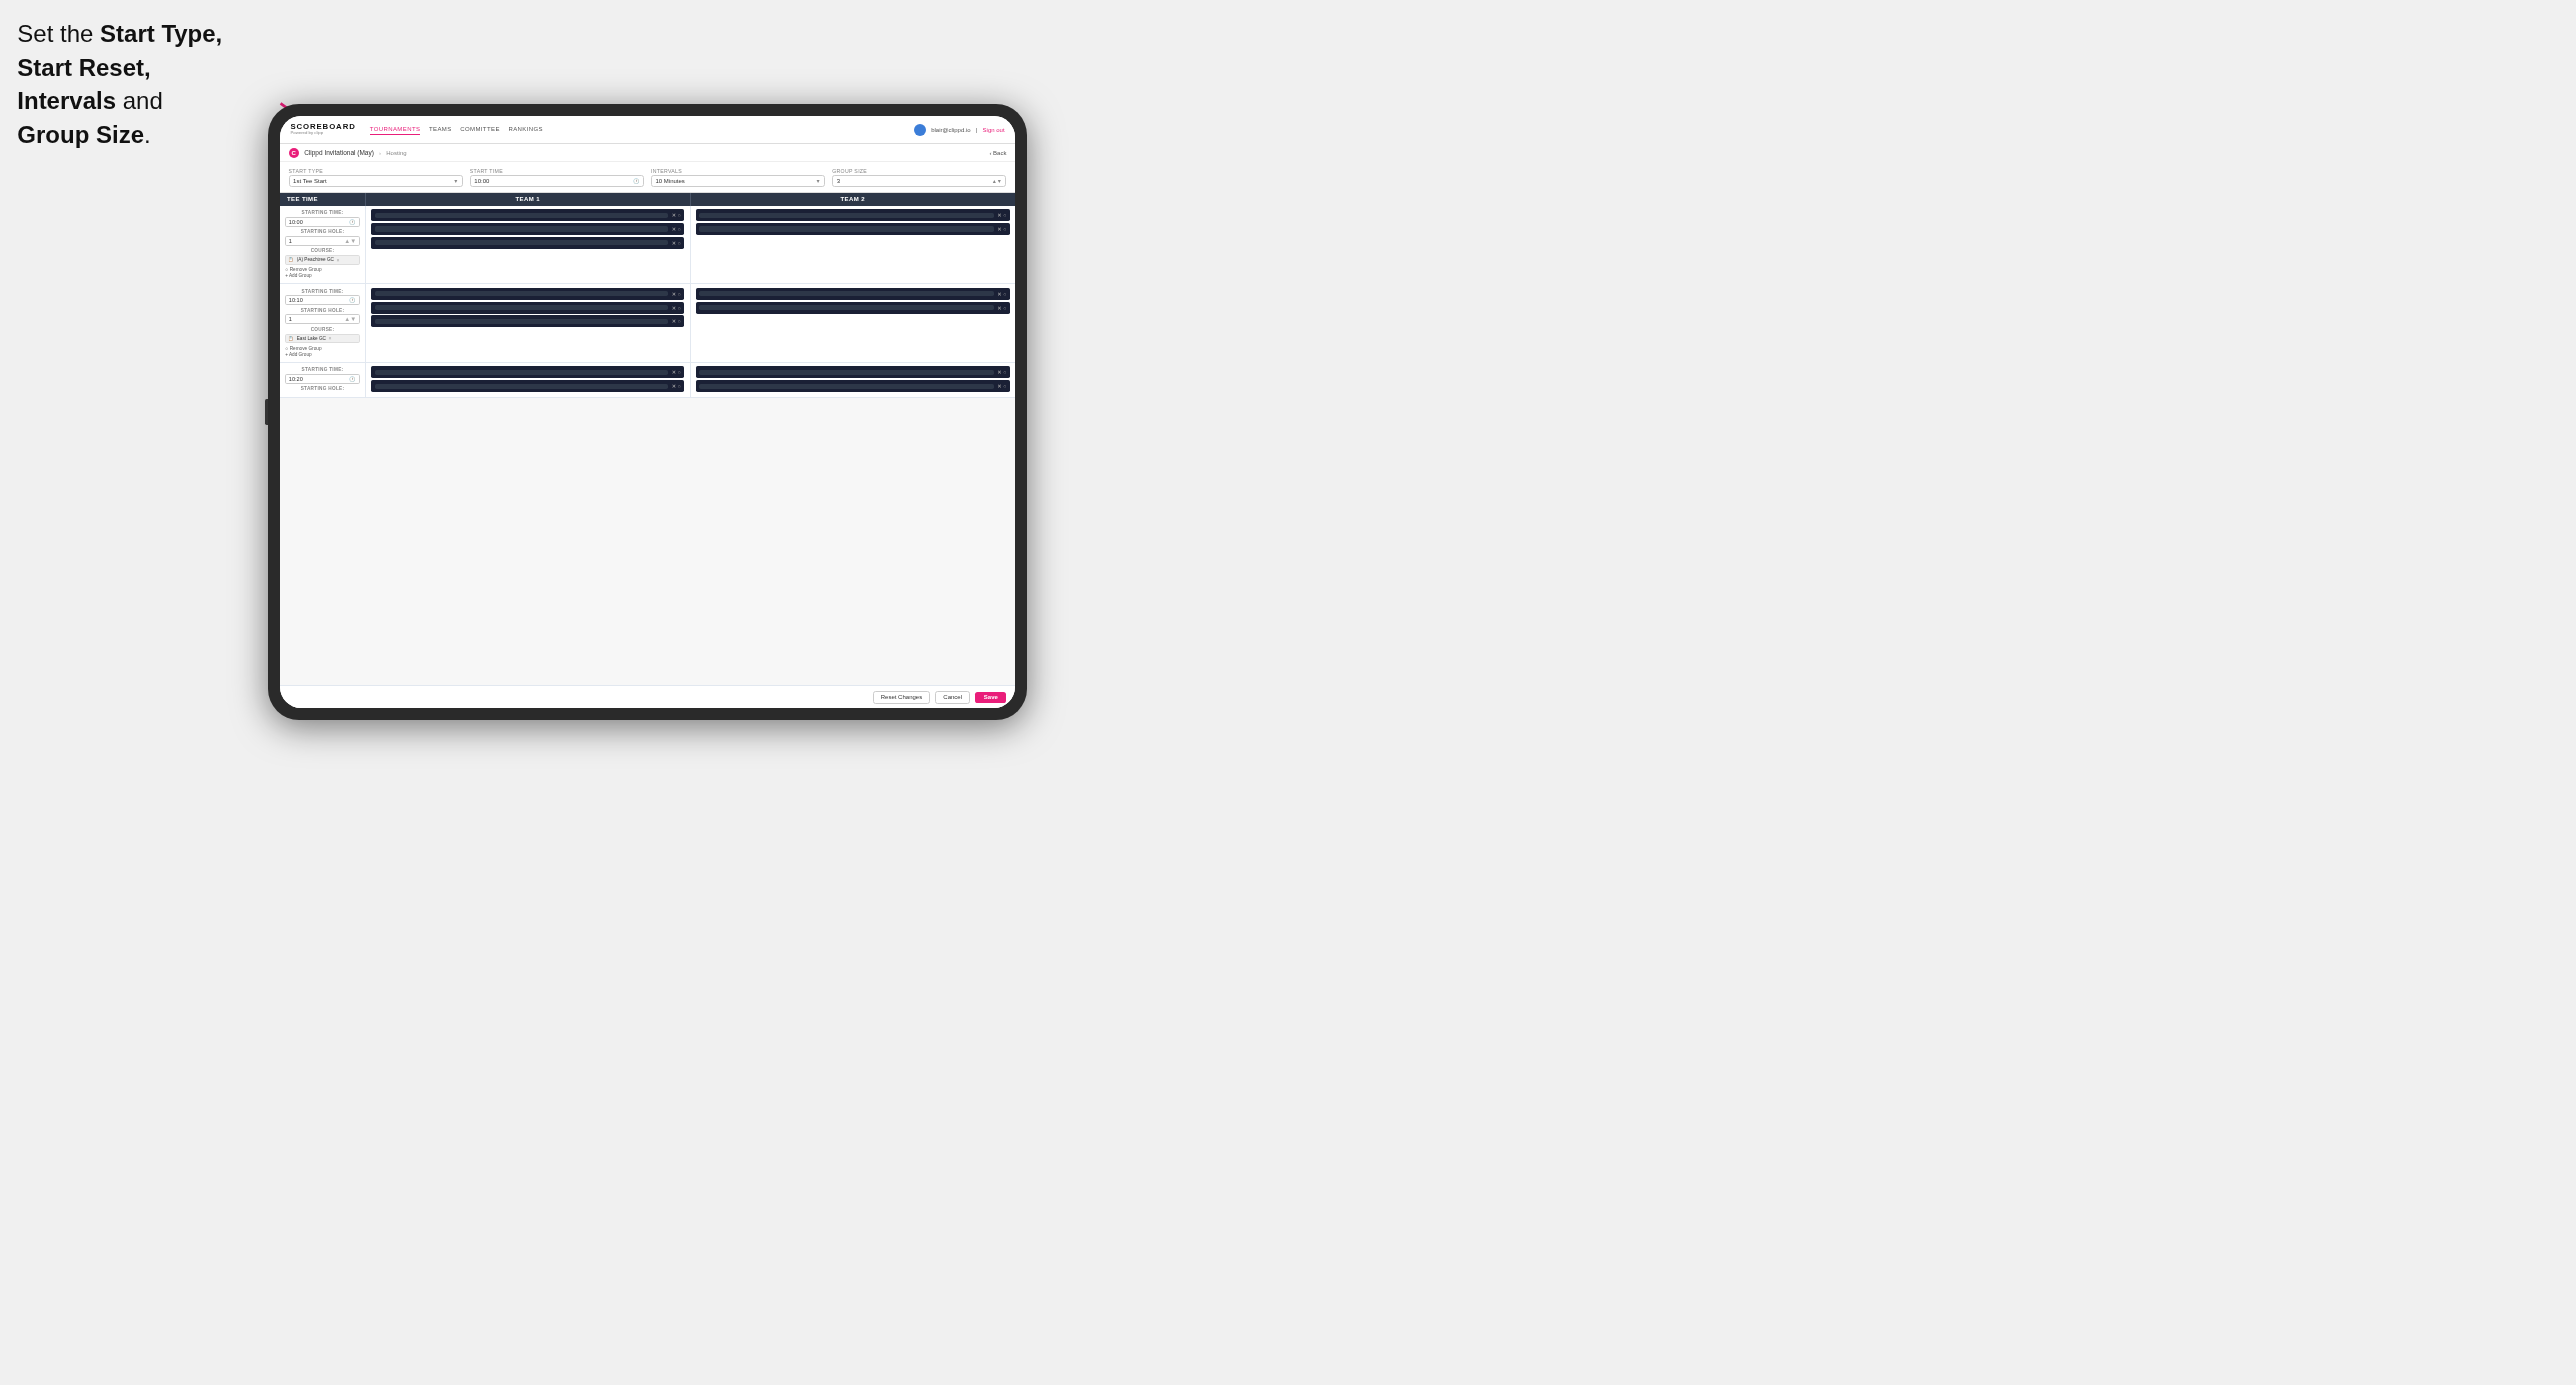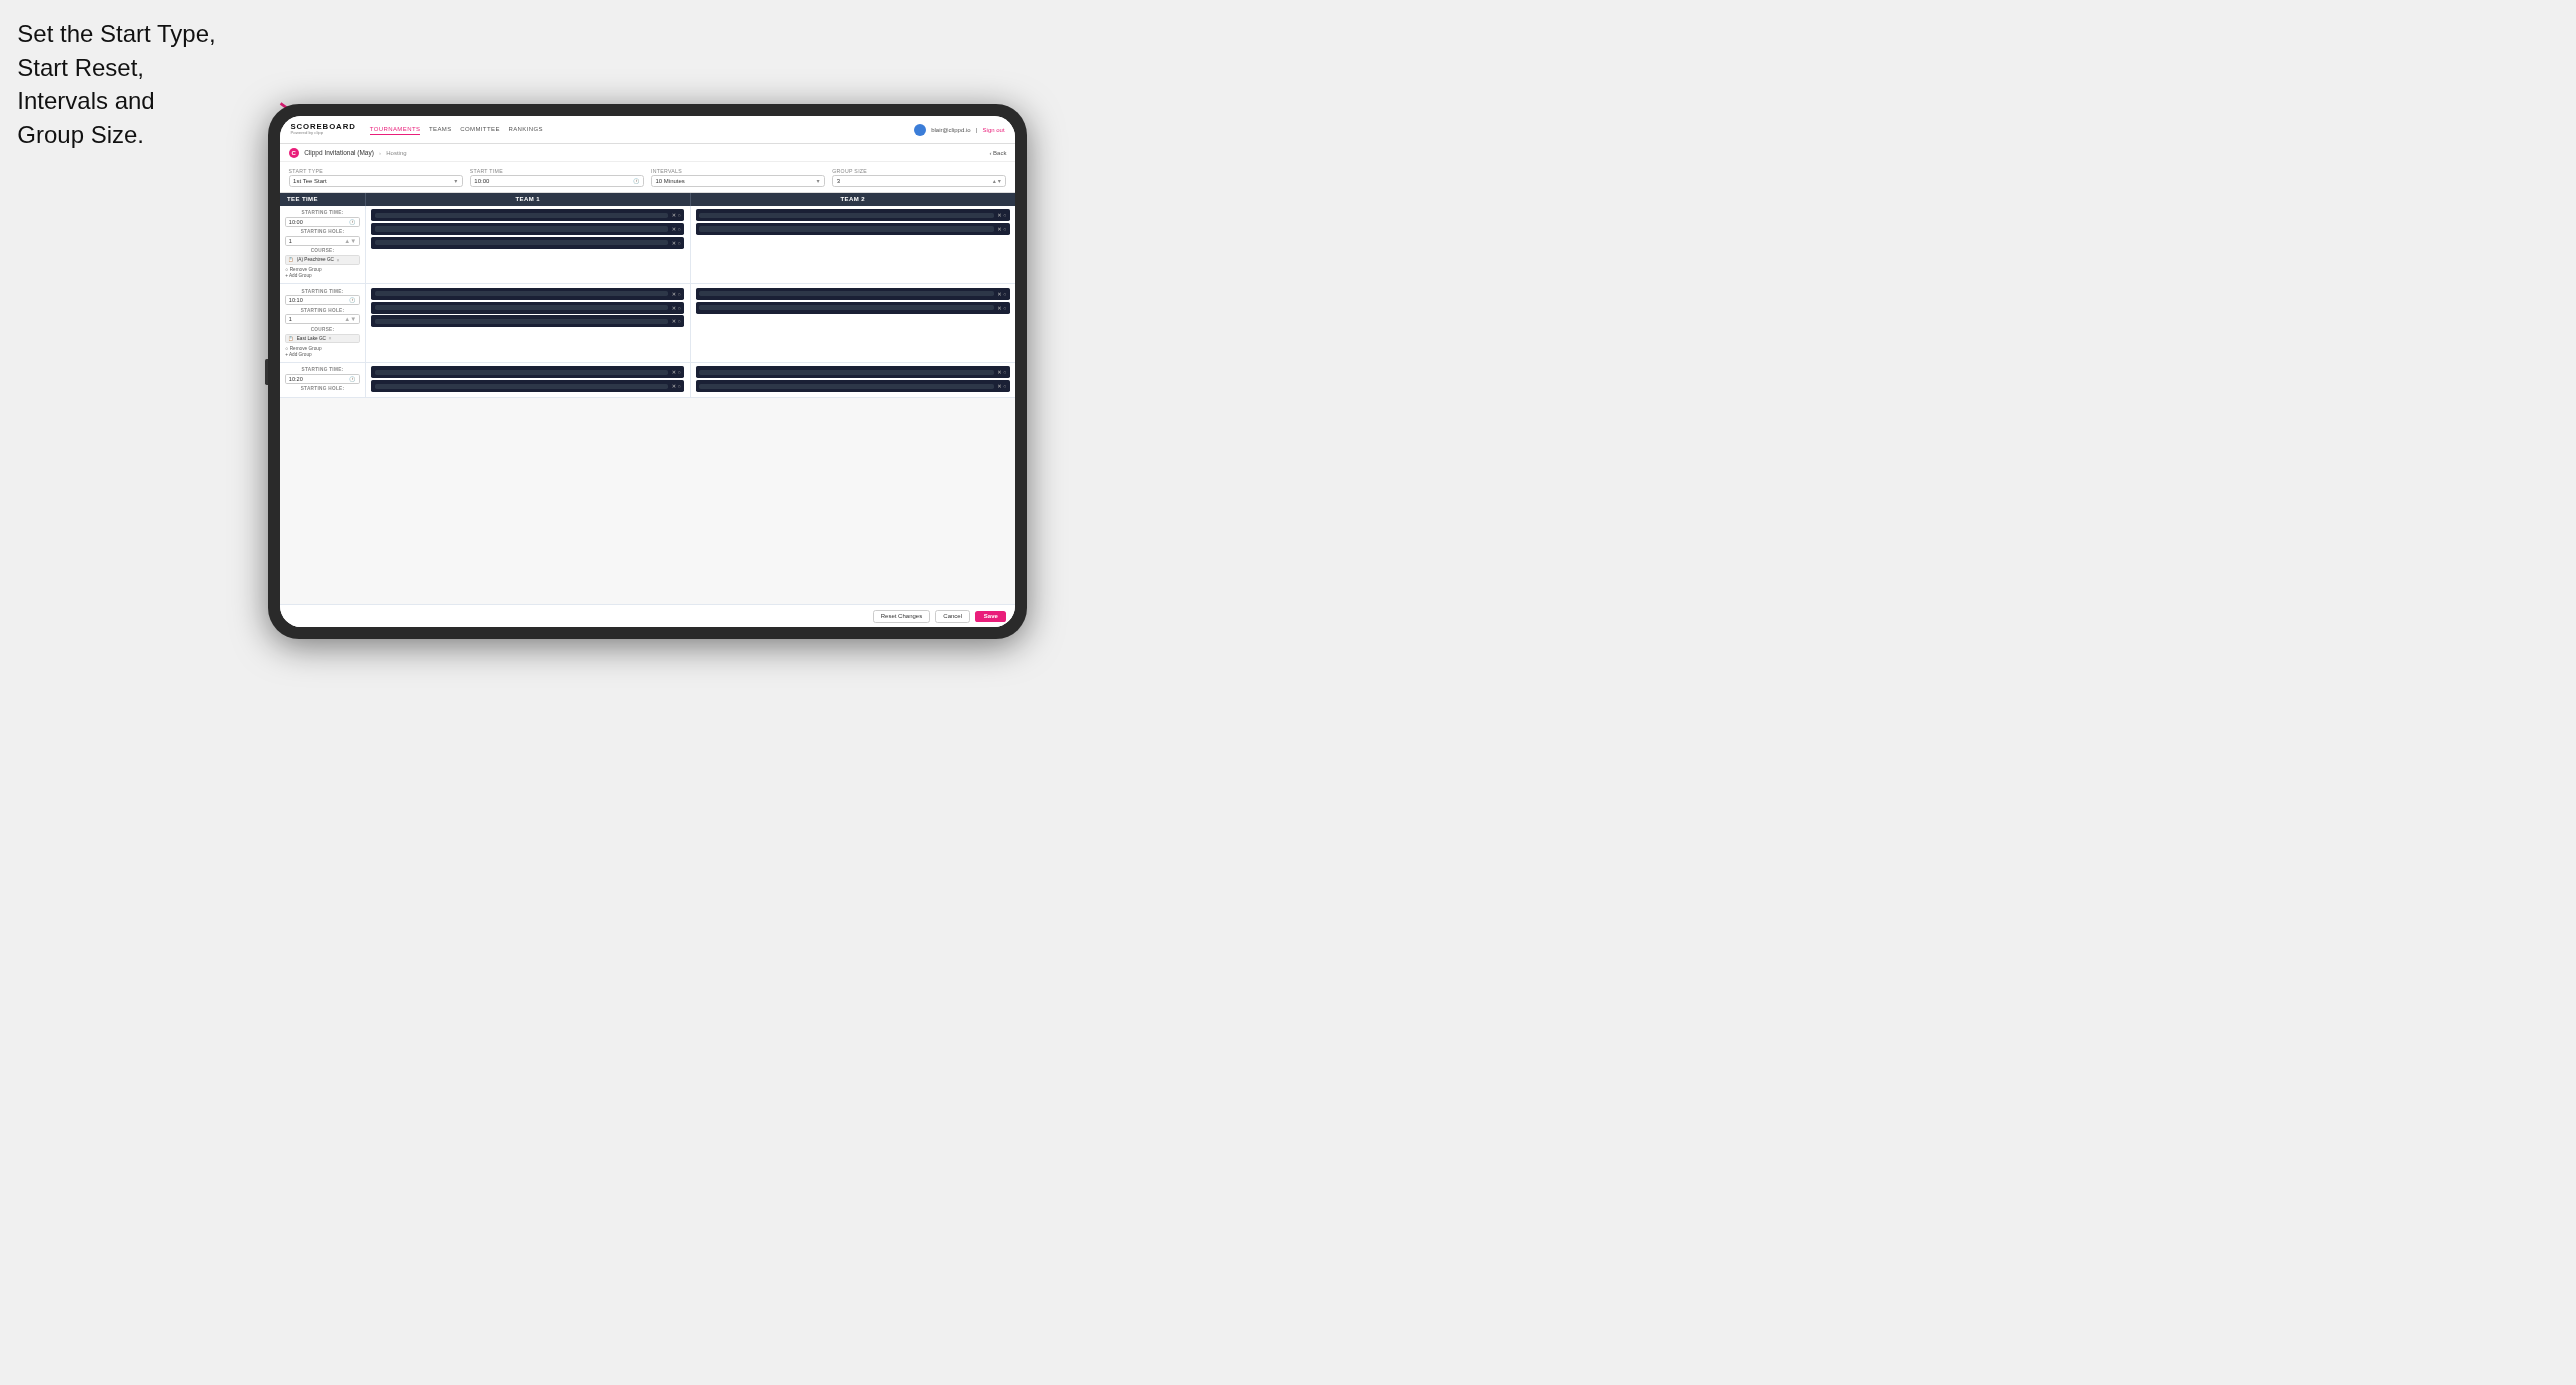--- a/index.html
+++ b/index.html
@@ -16,21 +16,21 @@
     .instruction-area {
       position: absolute;
       left: 17.3px;
       top: 17.3px;
       width: 250px;
       font-size: 24px;
       line-height: 1.4;
       color: #111;
     }
     .instruction-area .normal { font-weight: 400; }
-    .instruction-area .bold { font-weight: 400; }
+    .instruction-area .bold { font-weight: 700; }
 
     
     .arrow-container {
       position: absolute;
       left: 246px;
       top: 86px;
       width: 242px;
       height: 173px;
       pointer-events: none;
     }
@@ -38,21 +38,21 @@
       width: 100%;
       height: 100%;
     }
 
     
     .tablet-frame {
       position: absolute;
       left: 268px;
       top: 104px;
       width: 759px;
-      height: 535px;
+      height: 616px;
       background: #2a2a2a;
       border-radius: 31px;
       box-shadow: 0 7px 35px rgba(0,0,0,0.5);
       padding: 12px;
     }
 
     .tablet-screen {
       width: 100%;
       height: 100%;
       background: #fff;

